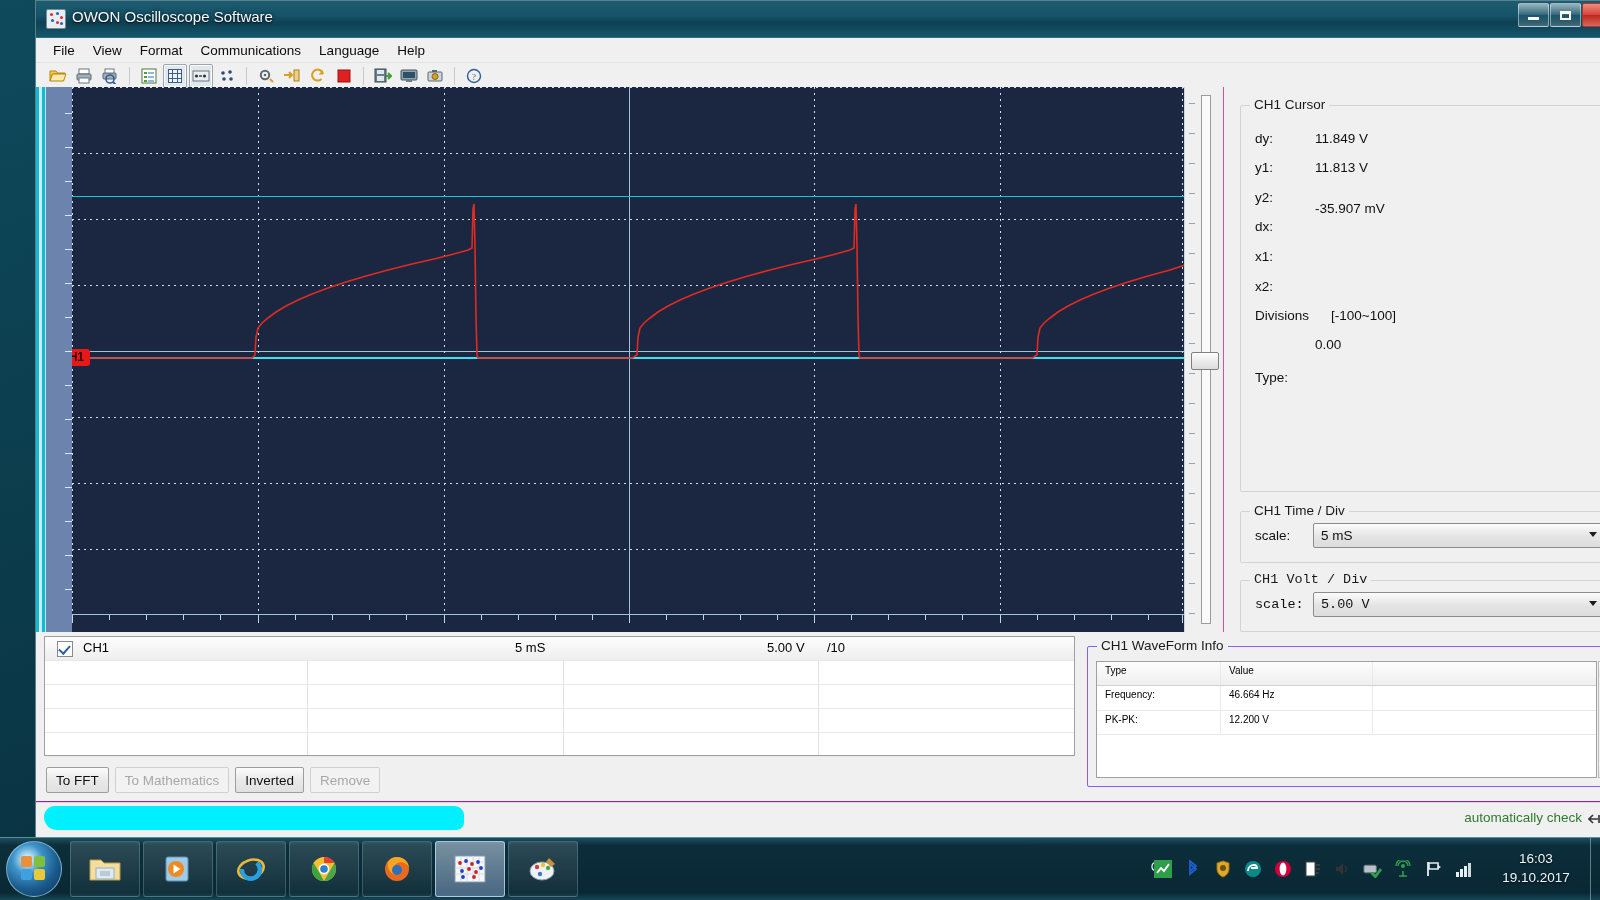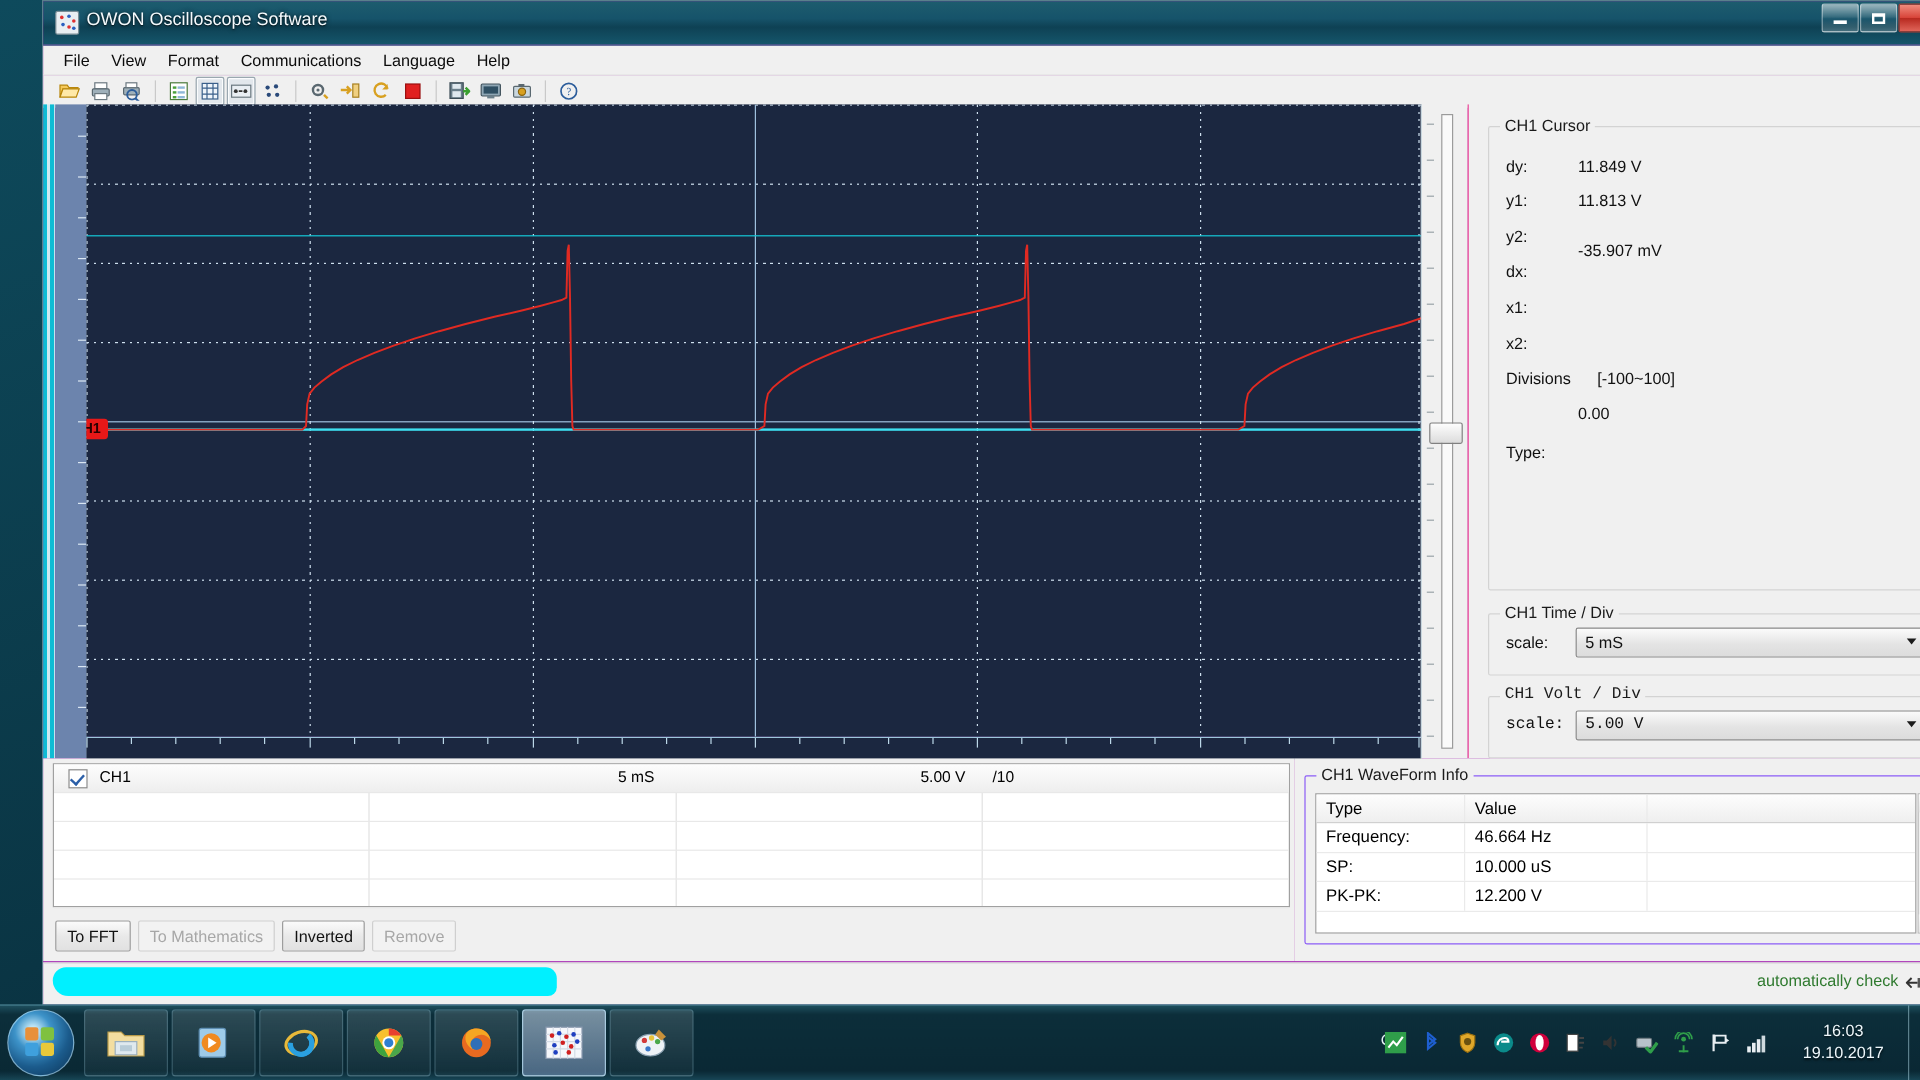--- a/index.html
+++ b/index.html
@@ -138,21 +138,21 @@
   .pbtn{height:24px;padding:0 9px;font-size:13.5px;
     background:linear-gradient(180deg,#fbfbfb,#e9e9e9 50%,#e1e1e1);
     border:1px solid #9d9d9d;border-radius:2px;color:#111;display:flex;align-items:center;}
   .pbtn.disabled{color:#a7a7a7;border-color:#cfcfcf;background:#f2f2f2;}
 
   .infopanel{position:absolute;left:1043px;top:0;right:0;bottom:0;background:#f0f0f0;}
   .infogroup{position:absolute;left:8px;top:14px;right:8px;bottom:14px;
     border:1px solid #8b5cf6;border-radius:2px;}
   .infotbl{position:absolute;left:8px;top:14px;right:28px;bottom:8px;
     background:#fff;border:1px solid #a0a0a0;overflow:hidden;}
-  .irow{display:flex;height:23.4px;border-bottom:1px solid #eaeaea;font-size:14px;}
+  .irow{display:flex;height:23.4px;border-bottom:1px solid #eaeaea;font-size:10px;}
   .irow.head{background:linear-gradient(180deg,#fdfdfd,#efefef);border-bottom:1px solid #d0d0d0;}
   .icell{padding:3px 0 0 8px;box-sizing:border-box;}
   .icell.c1{width:124px;border-right:1px solid #eaeaea;}
   .icell.c2{width:152px;border-right:1px solid #eaeaea;}
   .icell.c3{flex:1;}
   .vscroll{position:absolute;right:8px;top:14px;width:17px;bottom:8px;
     background:#f0f0f0;border:1px solid #bdbdbd;}
   .vsarrow{position:absolute;left:0;right:0;height:15px;display:flex;align-items:center;justify-content:center;
     background:linear-gradient(180deg,#fafafa,#e6e6e6);}
   .vsthumb{position:absolute;left:1px;right:1px;top:16px;height:34px;
@@ -534,25 +534,20 @@
                 <div class="icell c1">Type</div>
                 <div class="icell c2">Value</div>
                 <div class="icell c3"></div>
               </div>
               <div class="irow">
                 <div class="icell c1">Frequency:</div>
                 <div class="icell c2">46.664 Hz</div>
                 <div class="icell c3"></div>
               </div>
               <div class="irow">
-                <div class="icell c1">SP:</div>
-                <div class="icell c2">10.000 uS</div>
-                <div class="icell c3"></div>
-              </div>
-              <div class="irow">
                 <div class="icell c1">PK-PK:</div>
                 <div class="icell c2">12.200 V</div>
                 <div class="icell c3"></div>
               </div>
             </div>
             <div class="vscroll">
               <div class="vsarrow" style="top:0">
                 <svg width="7" height="5" viewBox="0 0 7 5">
                     <path d="M3.5 0L7 5H0z" fill="#4a4a4a"></path>
                   </svg>

